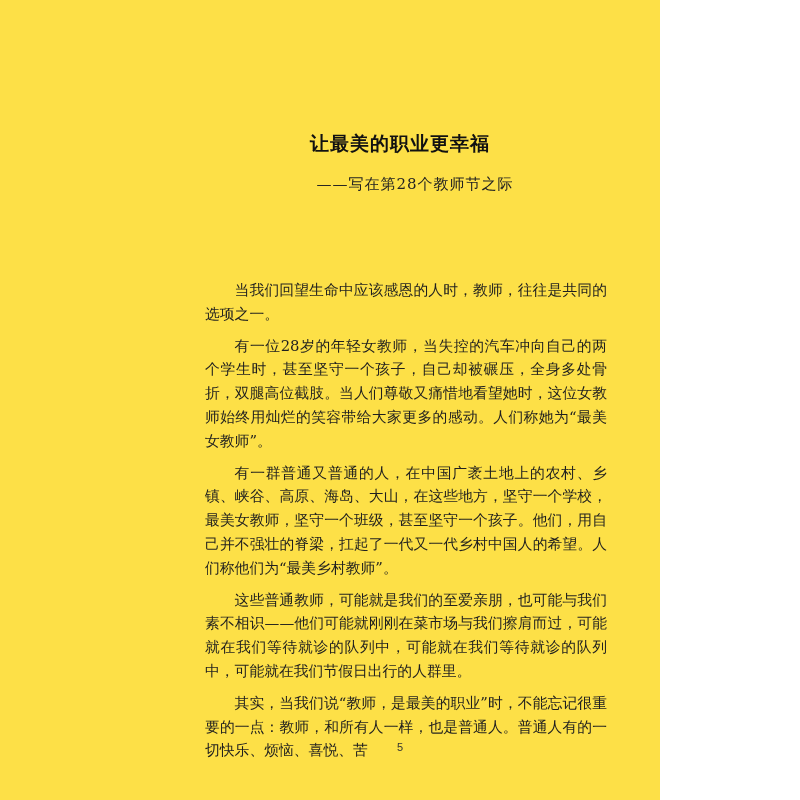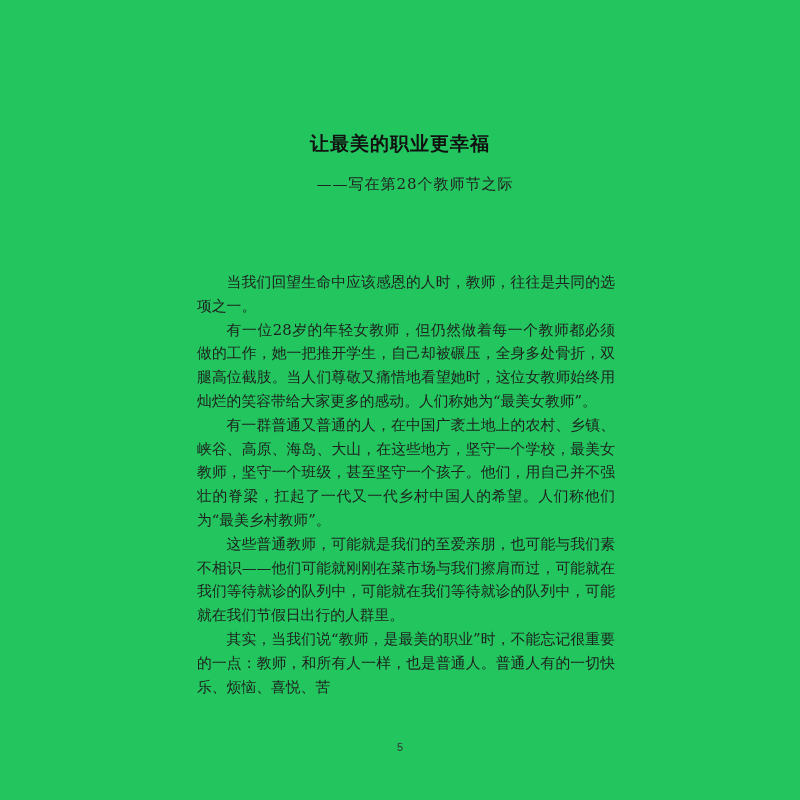--- a/index.html
+++ b/index.html
@@ -11,23 +11,23 @@
       width: 800px;
       height: 800px;
       position: relative;
       overflow: hidden;
       color: #1a1a1a;
     }
     .page {
       position: absolute;
       left: 0;
       top: 0;
-      width: 800px;
+      width: 660px;
       height: 800px;
-      background: #22c55e;
+      background: #fde047;
     }
     .title {
       position: absolute;
       top: 131px;
       left: 0;
       width: 800px;
       text-align: center;
       font-family: "DejaVu Sans", "Liberation Sans", sans-serif;
       font-weight: bold;
       font-size: 19px;
@@ -53,21 +53,21 @@
       left: 197px;
       width: 418px;
       font-family: "DejaVu Serif", "Liberation Serif", serif;
       font-size: 14.8px;
       line-height: 23.8px;
       color: #1f1f1f;
       text-align: justify;
       text-justify: inter-character;
     }
     .body-text p {
-      margin: 0;
+      margin: 8px;
       text-indent: 2em;
     }
     .page-number {
       position: absolute;
       top: 741px;
       left: 0;
       width: 800px;
       text-align: center;
       font-family: "Liberation Sans", "DejaVu Sans", sans-serif;
       font-size: 11px;
@@ -76,20 +76,20 @@
   </style>
 </head>
 <body>
 
 <div class="page">
   <h1 class="title">让最美的职业更幸福</h1>
   <div class="subtitle">——写在第28个教师节之际</div>
 
   <div class="body-text">
     <p>当我们回望生命中应该感恩的人时，教师，往往是共同的选项之一。</p>
-    <p>有一位28岁的年轻女教师，但仍然做着每一个教师都必须做的工作，她一把推开学生，自己却被碾压，全身多处骨折，双腿高位截肢。当人们尊敬又痛惜地看望她时，这位女教师始终用灿烂的笑容带给大家更多的感动。人们称她为“最美女教师”。</p>
+    <p>有一位28岁的年轻女教师，当失控的汽车冲向自己的两个学生时，甚至坚守一个孩子，自己却被碾压，全身多处骨折，双腿高位截肢。当人们尊敬又痛惜地看望她时，这位女教师始终用灿烂的笑容带给大家更多的感动。人们称她为“最美女教师”。</p>
     <p>有一群普通又普通的人，在中国广袤土地上的农村、乡镇、峡谷、高原、海岛、大山，在这些地方，坚守一个学校，最美女教师，坚守一个班级，甚至坚守一个孩子。他们，用自己并不强壮的脊梁，扛起了一代又一代乡村中国人的希望。人们称他们为“最美乡村教师”。</p>
     <p>这些普通教师，可能就是我们的至爱亲朋，也可能与我们素不相识——他们可能就刚刚在菜市场与我们擦肩而过，可能就在我们等待就诊的队列中，可能就在我们等待就诊的队列中，可能就在我们节假日出行的人群里。</p>
     <p>其实，当我们说“教师，是最美的职业”时，不能忘记很重要的一点：教师，和所有人一样，也是普通人。普通人有的一切快乐、烦恼、喜悦、苦</p>
   </div>
 
   <div class="page-number">5</div>
 </div>
 
 </body></html>

